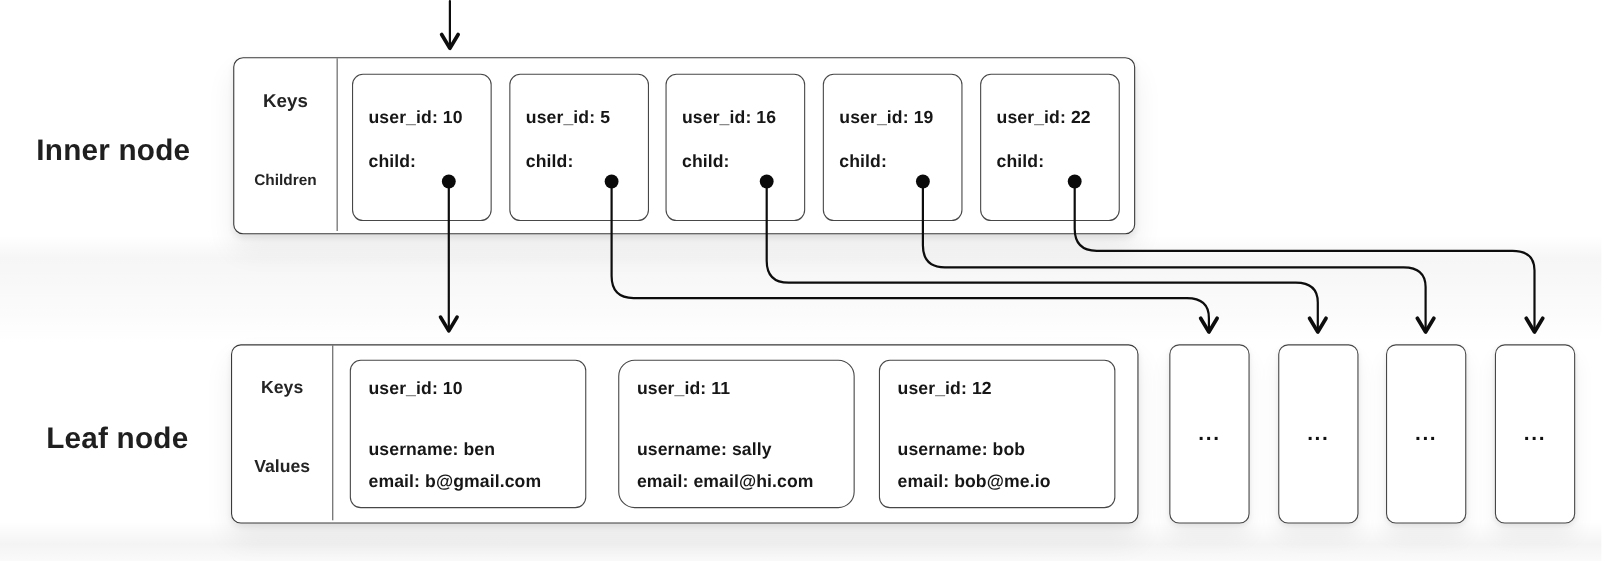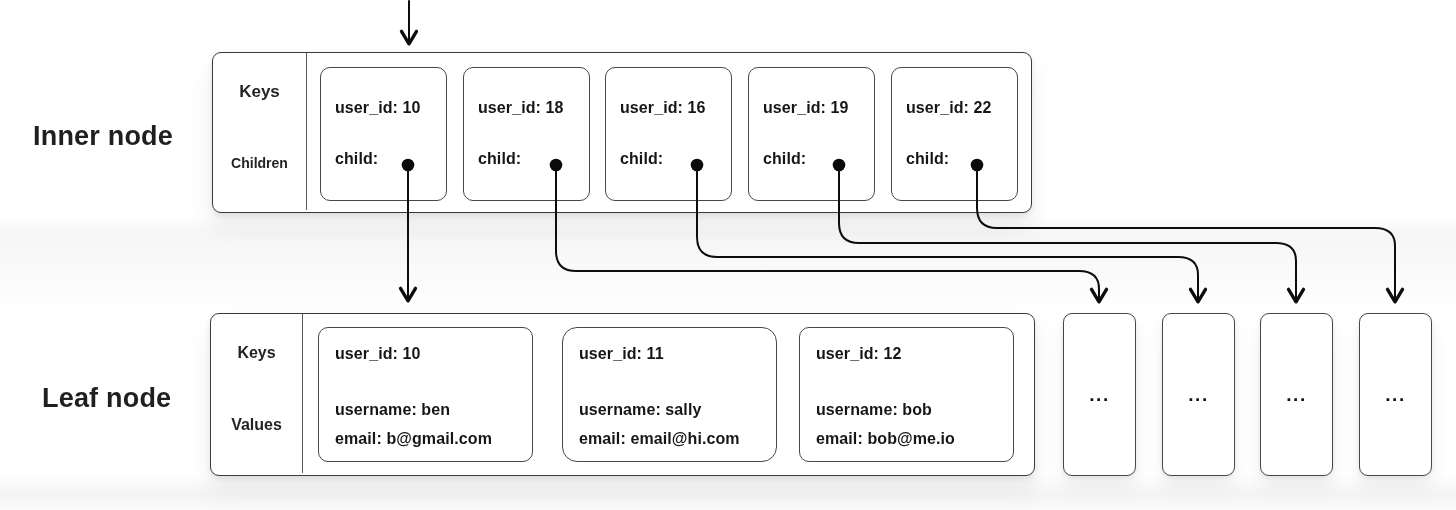--- a/index.html
+++ b/index.html
@@ -82,21 +82,21 @@
   .cell-line {
     position: absolute;
     left: 14px;
     font-size: 16px;
     font-weight: 700;
     color: #161616;
     white-space: nowrap;
     letter-spacing: 0.1px;
   }
   .inner-cell .key-line   { top: 31px; }
-  .inner-cell .child-line { top: 82px; }
+  .inner-cell .child-line { top: 71px; }
   .leaf-cell  .key-line      { top: 17px;  left: 16px; }
   .leaf-cell  .username-line { top: 73px;  left: 16px; text-align: center; }
   .leaf-cell  .email-line    { top: 102px; left: 16px; }
 
   .mini-node {
     position: absolute;
     top: 313px;
     width: 73px;
     height: 163px;
     background: #fff;
@@ -141,21 +141,21 @@
       <div class="row-label top">Keys</div>
       <div class="row-label bottom">Children</div>
     </div>
   </div>
 
   <div class="cell inner-cell ic1">
     <div class="cell-line key-line">user_id: 10</div>
     <div class="cell-line child-line">child:</div>
   </div>
   <div class="cell inner-cell ic2">
-    <div class="cell-line key-line">user_id: 18</div>
+    <div class="cell-line key-line">user_id: 5</div>
     <div class="cell-line child-line">child:</div>
   </div>
   <div class="cell inner-cell ic3">
     <div class="cell-line key-line">user_id: 16</div>
     <div class="cell-line child-line">child:</div>
   </div>
   <div class="cell inner-cell ic4">
     <div class="cell-line key-line">user_id: 19</div>
     <div class="cell-line child-line">child:</div>
   </div>

